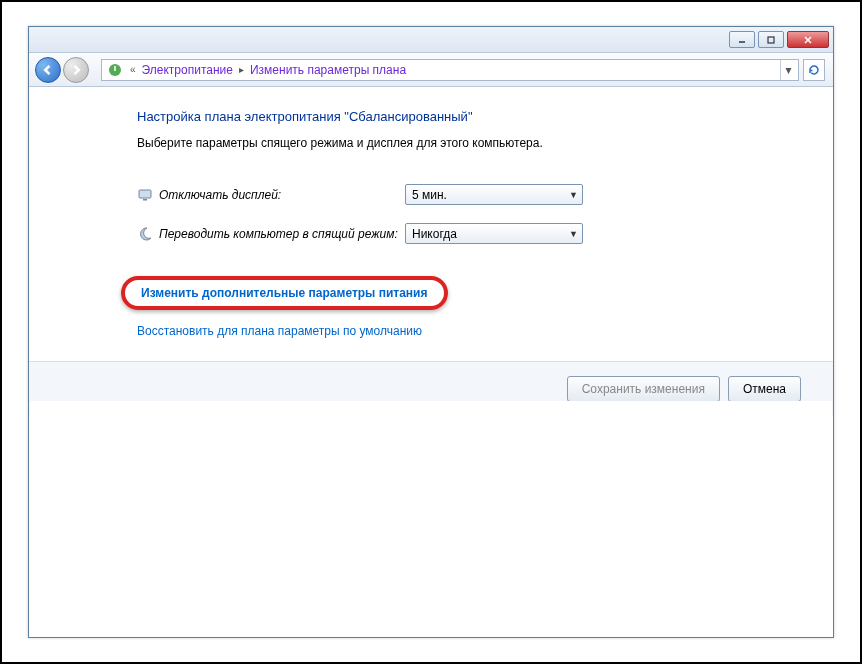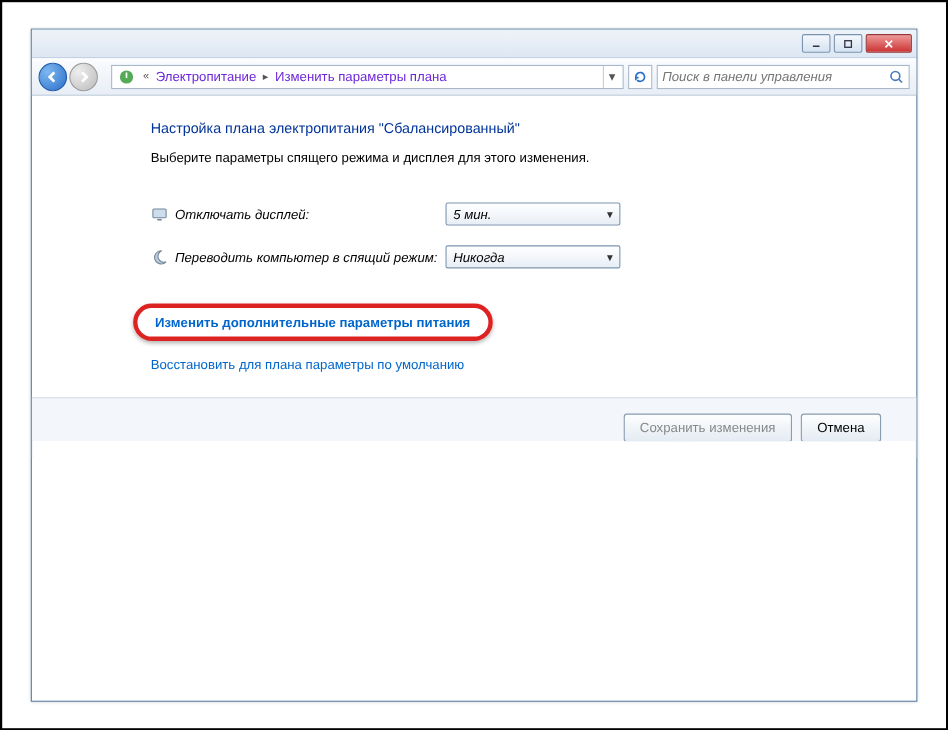--- a/index.html
+++ b/index.html
@@ -29,21 +29,21 @@
 .searchbox input { border: none; outline: none; flex: 1; font-size: 12px; color: #888; background: transparent; font-style: italic; }
 .searchbox .sicon { width: 14px; height: 14px; color: #4a7ac0; }
 
 
 .content { padding: 22px 0 0 108px; }
 h1 { font-size: 13px; font-weight: 400; color: #003399; margin-bottom: 12px; }
 .sub { font-size: 12px; color: #000; margin-bottom: 34px; }
 .row { display: flex; align-items: center; margin-bottom: 18px; }
 .row .icon { width: 16px; height: 16px; margin-right: 6px; }
 .row .lbl { width: 246px; font-style: italic; }
-.select { width: 159px; height: 21px; border: 1px solid #7a94b0; background: linear-gradient(#fff,#e8eef6); display: flex; align-items: center; justify-content: space-between; padding: 0 4px 0 6px; font-size: 12px; border-radius: 2px; font-style: italic; }
+.select { width: 178px; height: 21px; border: 1px solid #7a94b0; background: linear-gradient(#fff,#e8eef6); display: flex; align-items: center; justify-content: space-between; padding: 0 4px 0 6px; font-size: 12px; border-radius: 2px; }
 .select .arrow { font-size: 9px; color: #333; }
 
 .links { margin-top: 32px; }
 .link { color: #0066cc; font-size: 12px; margin-bottom: 3px; cursor: pointer; }
 .highlight { display: inline-block; border: 4px solid #d22; border-radius: 18px; padding: 6px 16px; box-shadow: 0 2px 4px rgba(0,0,0,.3); font-weight: bold; }
 
 
 .footer { position: absolute; left: 0; right: 0; top: 334px; border-top: 1px solid #d8dfe8; background: #f3f6fa; padding: 14px 32px; display: flex; justify-content: flex-end; gap: 8px; }
 .btn { height: 22px; padding: 12px 14px; border: 1px solid #8a9cb2; border-radius: 3px; background: linear-gradient(#fdfefe,#e4ebf3); font-size: 12px; display: flex; align-items: center; }
 .btn.disabled { color: #888; }
@@ -97,32 +97,25 @@
       <span class="bc-item">Изменить параметры плана</span>
       <div style="flex:1"></div>
       <div class="bc-drop">▾</div>
     </div>
     <div class="refresh">
           <svg width="12" height="12" viewBox="0 0 12 12">
             <path d="M2 6a4 4 0 1 1 1.2 2.8" fill="none" stroke="#2a6ec9" stroke-width="1.5"></path>
             <path d="M2 9v-2.5h2.5" fill="none" stroke="#2a6ec9" stroke-width="1.5"></path>
           </svg>
         </div>
-    <div class="searchbox">
-      <input placeholder="Поиск в панели управления" style="">
-      <svg class="sicon" viewBox="0 0 14 14">
-            <circle cx="6" cy="6" r="4" fill="none" stroke="#4a7ac0" stroke-width="1.5"></circle>
-            <line x1="9" y1="9" x2="12" y2="12" stroke="#4a7ac0" stroke-width="1.5"></line>
-          </svg>
-    </div>
   </div>
 
   <div class="content">
     <h1>Настройка плана электропитания "Сбалансированный"</h1>
-    <p class="sub">Выберите параметры спящего режима и дисплея для этого изменения.</p>
+    <p class="sub">Выберите параметры спящего режима и дисплея для этого компьютера.</p>
 
     <div class="row">
       <svg class="icon" viewBox="0 0 16 16">
             <rect x="2" y="3" width="12" height="8" rx="1" fill="#cde" stroke="#789"></rect>
             <rect x="6" y="12" width="4" height="1.5" fill="#789"></rect>
           </svg>
       <span class="lbl">Отключать дисплей:</span>
       <div class="select">
         <span>5 мин.</span>
         <span class="arrow">▼</span>

